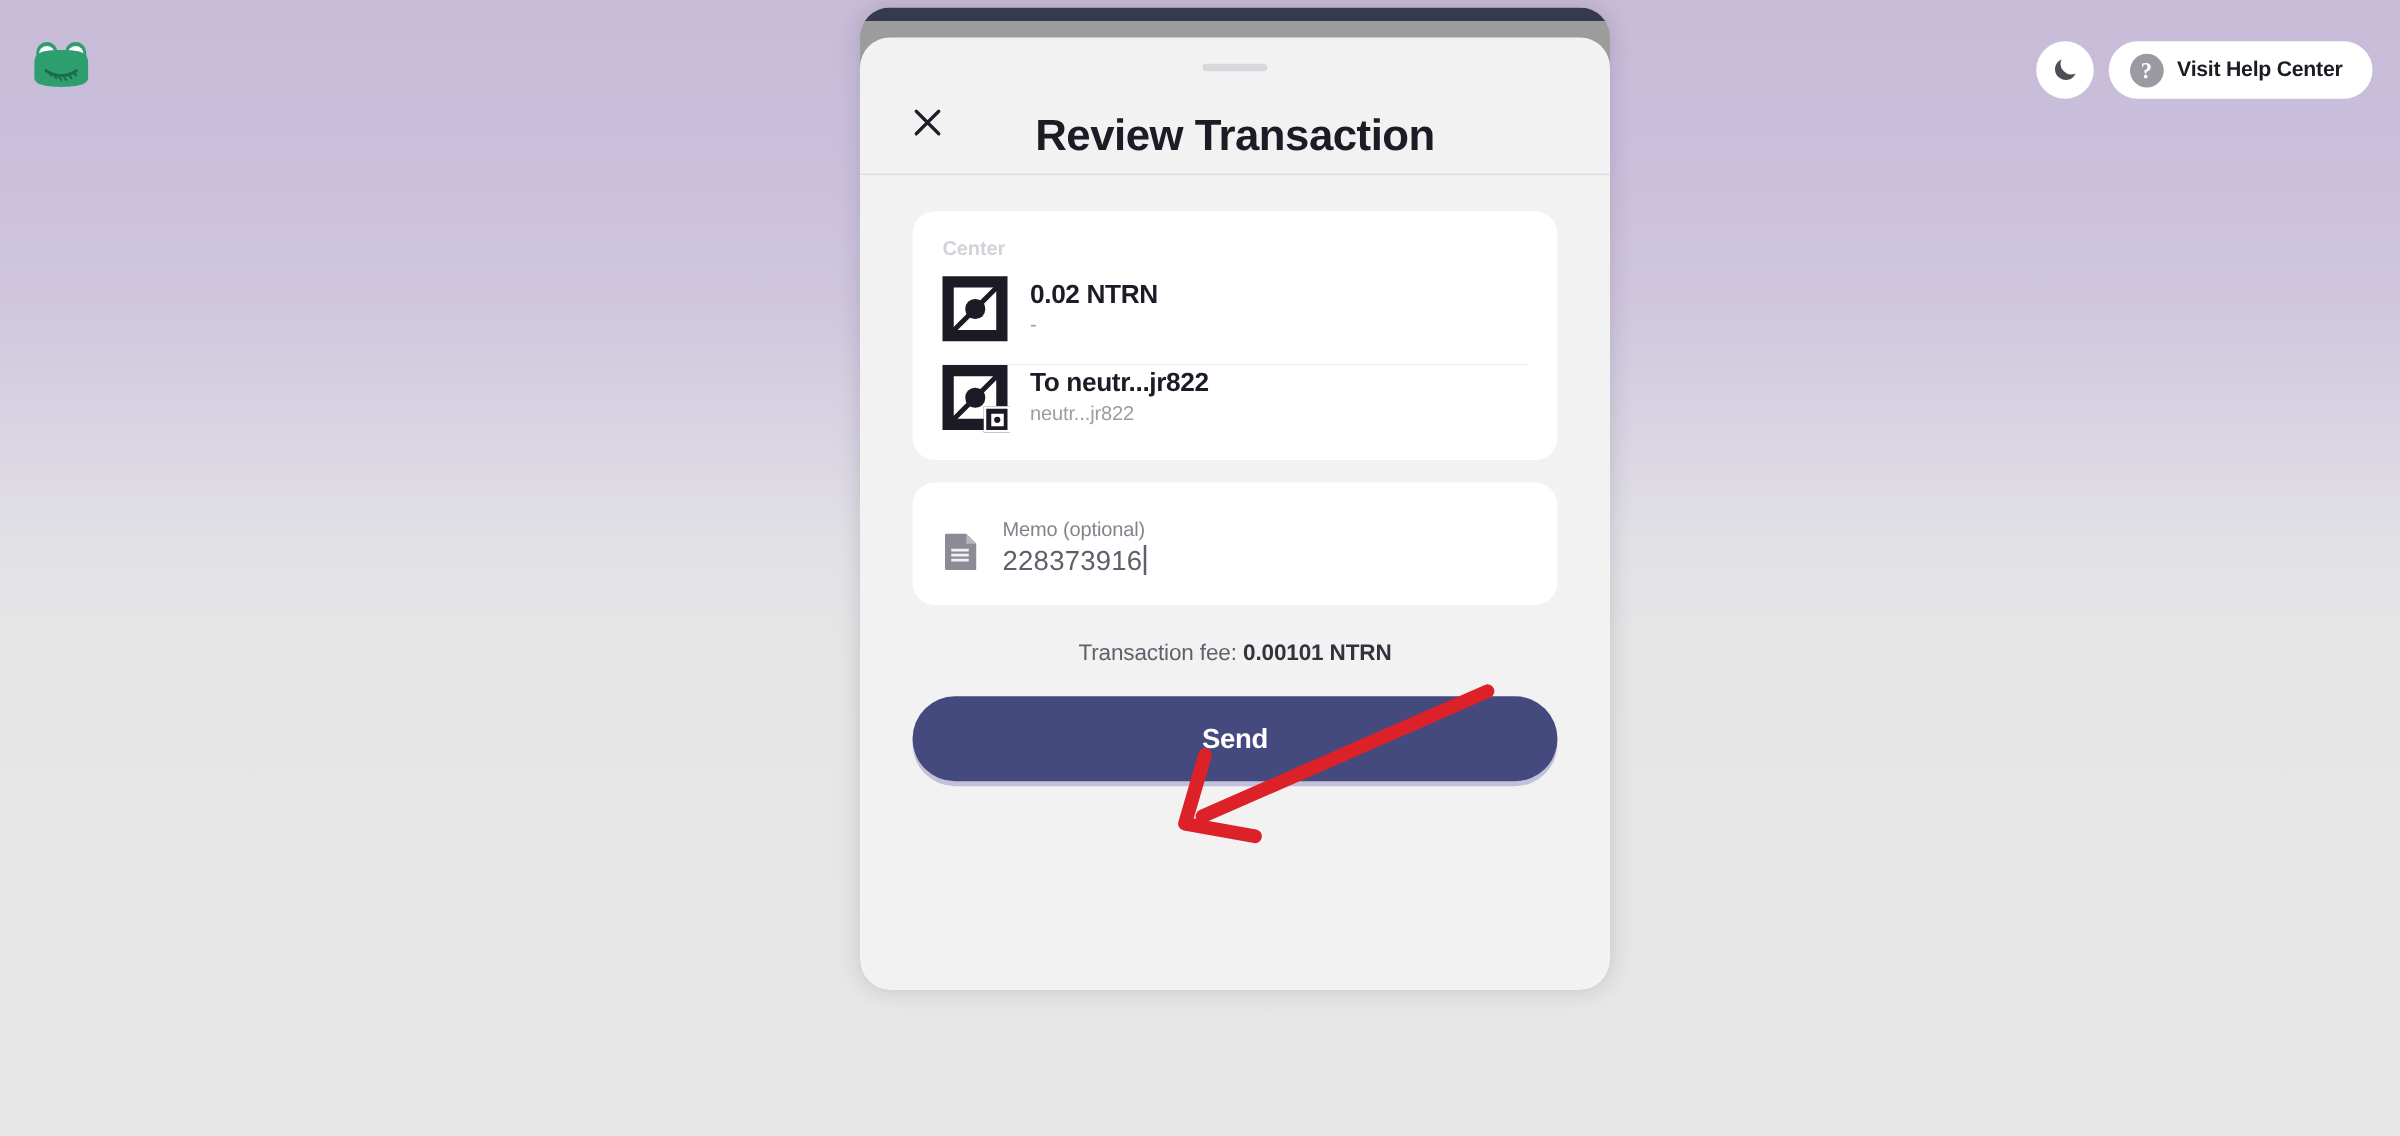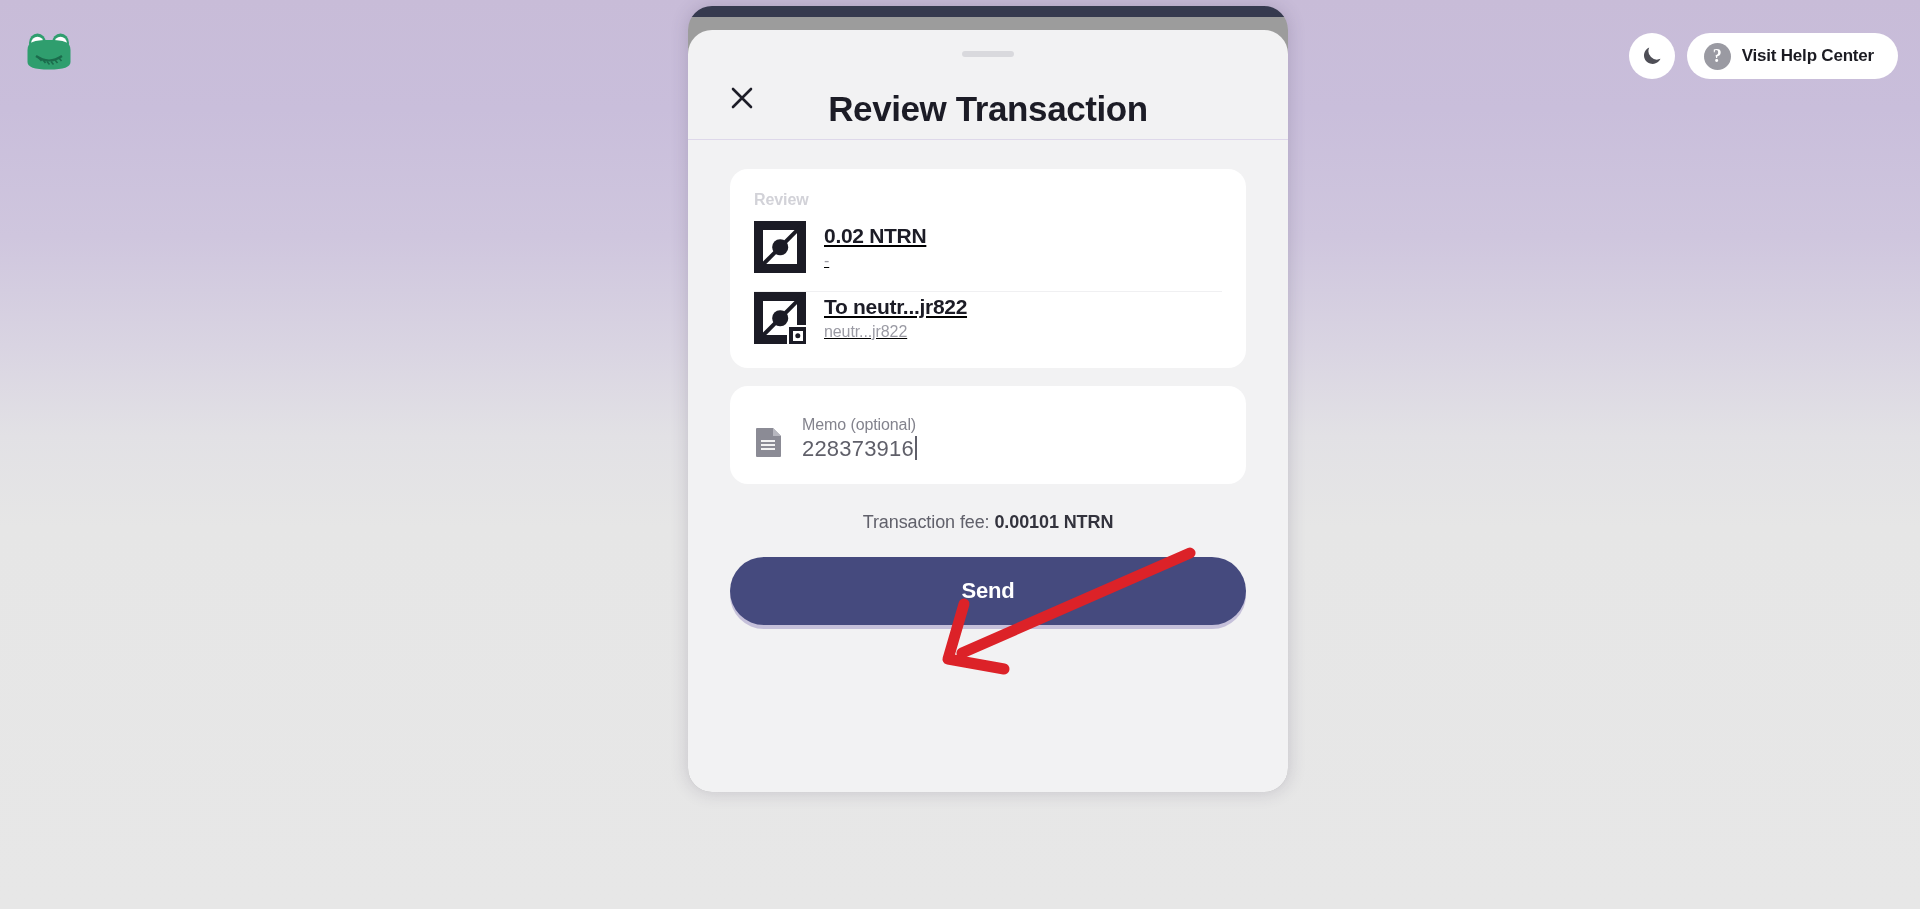--- a/index.html
+++ b/index.html
@@ -224,21 +224,20 @@
   .sending-label {
     font-size: 16px;
     color: #d2d2d8;
     font-weight: bold;
     letter-spacing: -0.1px;
     margin-bottom: 12px;
   }
   .asset-row {
     display: flex; align-items: center; gap: 18px;
     padding-bottom: 18px;
-    text-decoration: underline;
   }
   .asset-row.second {
     padding-bottom: 4px;
     border-top: 1px solid #f0f0f2;
   }
   .asset-text .title {
     font-size: 21px;
     font-weight: bold;
     color: #1c1c26;
     letter-spacing: -0.3px;
@@ -374,21 +373,21 @@
         <svg width="26" height="26" viewBox="0 0 26 26">
           <path d="M4 4 L22 22 M22 4 L4 22" stroke="#1e1e28" stroke-width="2.6" stroke-linecap="round"></path>
         </svg>
       </div>
       <div class="sheet-title">Review Transaction</div>
     </div>
 
     <div class="sheet-body">
 
       <div class="card">
-        <div class="sending-label">Review</div>
+        <div class="sending-label">Center</div>
 
         <div class="asset-row">
           <span class="ntrn" style="width:52px;height:52px;">
             <span class="sq"></span>
               <span class="diag"></span>
               <span class="dot"></span>
           </span>
           <div class="asset-text">
             <div class="title">0.02 NTRN</div>
             <div class="sub">-</div>

